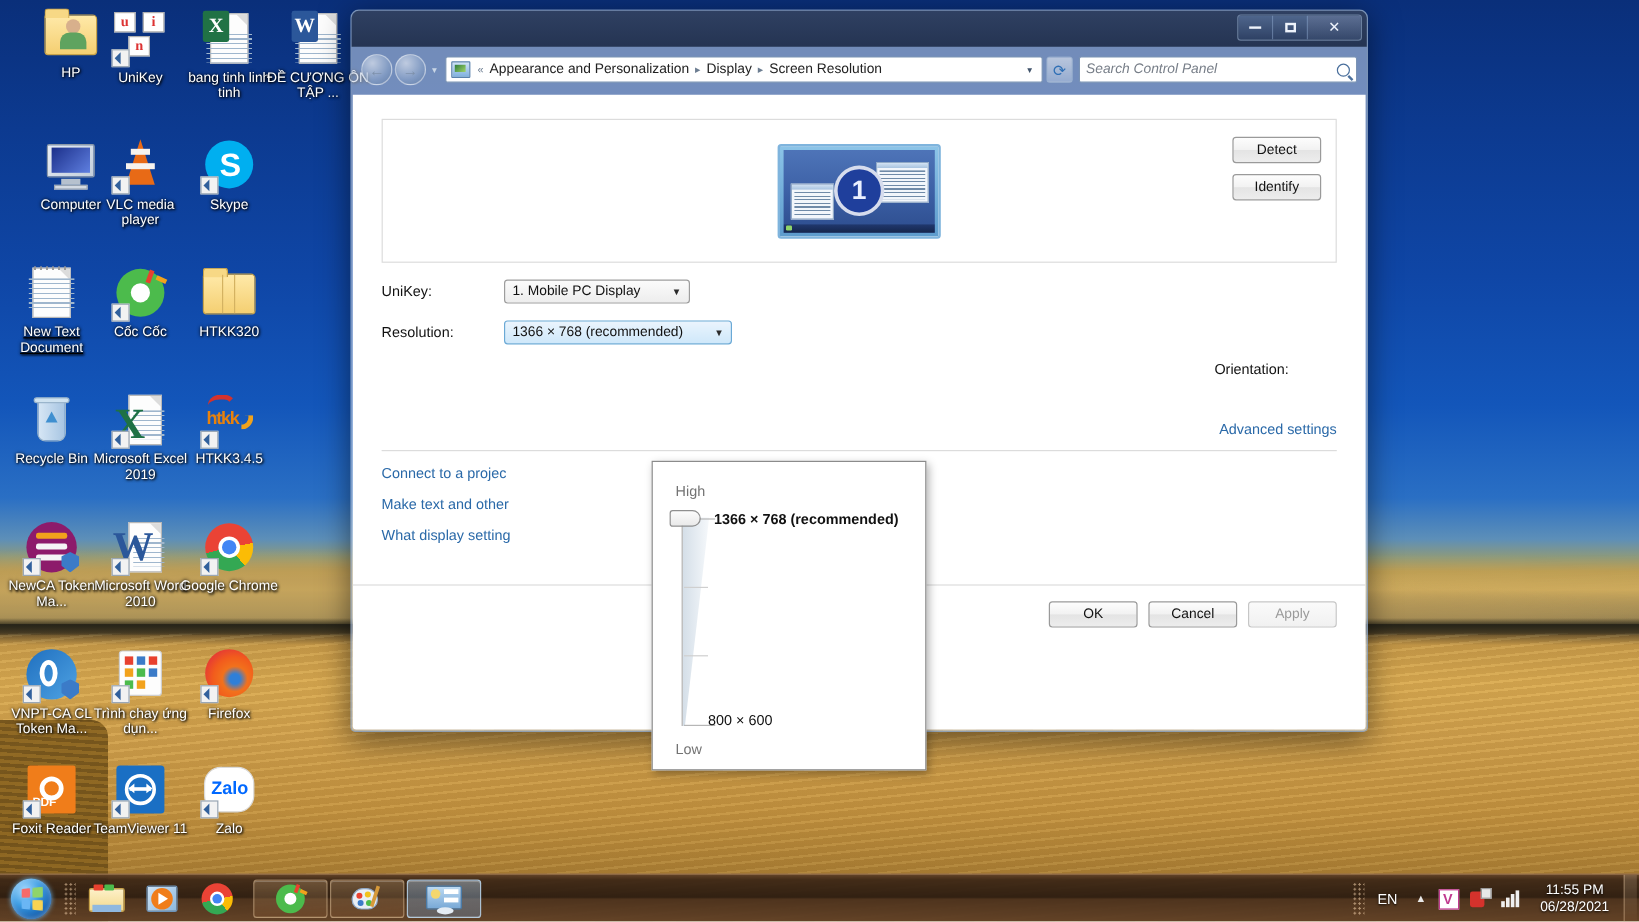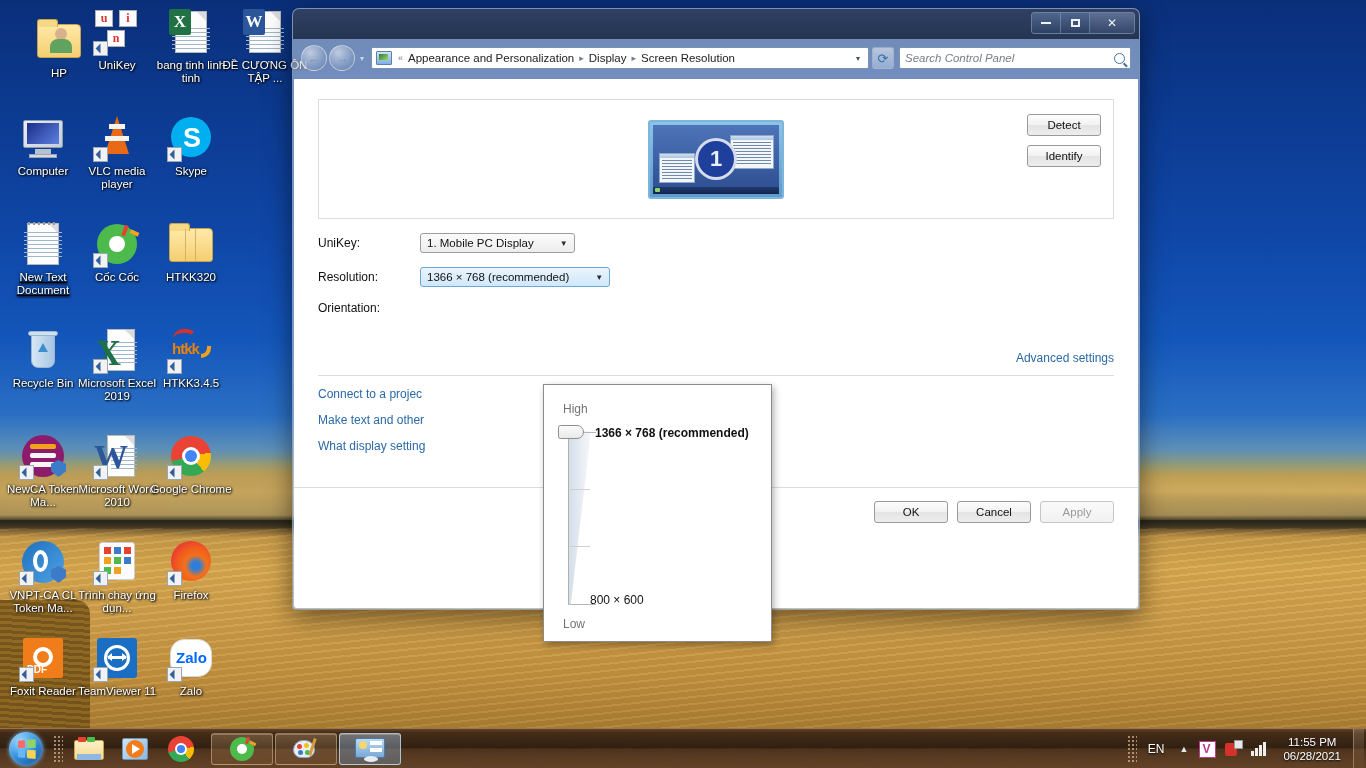--- a/index.html
+++ b/index.html
@@ -376,21 +376,21 @@
     background: linear-gradient(to bottom,#fbfbfb,#ededed);
     cursor: pointer; min-width: 126px;
   }
   .combo.active {
     background: linear-gradient(to bottom,#eaf4fd,#cfe8fa);
     border-color: #6aa9d6; min-width: 170px;
   }
   .combo .cval { flex: 1; }
   .combo .carrow { font-size: 8px; color: #2b2b2b; }
 
-  #orientation-row { margin-top: 14px; }
+  #orientation-row { margin-top: 14px; justify-content: flex-end; }
 
   #advanced-link {
     position: absolute; right: 24px; top: 272px;
     font-size: 12px; color: #2a69a8; cursor: pointer;
   }
   #hr-1 {
     position: absolute; left: 24px; right: 24px; top: 296px;
     border-top: 1px solid #dcdcdc;
   }
   #link-list {
@@ -466,21 +466,21 @@
 
 <div id="desktop">
 
   <div id="wall-hill"></div>
   <div id="wall-treeline"></div>
   <div id="wall-field"></div>
   <div id="wall-bale"></div>
 
   <div id="icon-grid">
 
-    <div class="dicon" style="left:0px; top:12px;padding-left:32px;">
+    <div class="dicon" style="left:0px; top:0;padding-left:32px;">
       <div class="glyph">
         <div class="art-folder"></div>
         <div class="circle-art" style="left:20px;top:12px;width:12px;height:12px;background:#d8b08c;"></div>
         <div style="position:absolute;left:15px;top:23px;width:22px;height:14px;background:#5fa35f;border-radius:8px 8px 0 0;"></div>
       </div>
       <div class="dlabel">HP</div>
     </div>
 
     <div class="dicon" style="left:74px; top:4px;">
       <div class="glyph">
@@ -503,21 +503,21 @@
 
     <div class="dicon" style="left:222px; top:4px;">
       <div class="glyph">
         <div class="art-doc"></div>
         <div class="doc-lines" style="top:20px;"></div>
         <div class="app-badge badge-w" style="left:2px;top:1px;">W</div>
       </div>
       <div class="dlabel">ĐỀ CƯƠNG ÔN TẬP ...</div>
     </div>
 
-    <div class="dicon" style="left:0px; top:110px;">
+    <div class="dicon" style="left:16px; top:110px;">
       <div class="glyph">
         <div style="position:absolute;left:4px;top:6px;width:40px;height:28px;background:linear-gradient(135deg,#e8eef5,#c3cedb);border:1px solid #8d9aa9;border-radius:2px;"></div>
         <div style="position:absolute;left:8px;top:9px;width:32px;height:21px;background:linear-gradient(135deg,#1b2f8a,#5f7fe0);"></div>
         <div style="position:absolute;left:16px;top:35px;width:16px;height:5px;background:#b6c1ce;"></div>
         <div style="position:absolute;left:10px;top:40px;width:28px;height:4px;background:#d3dae3;border:1px solid #9aa6b4;"></div>
       </div>
       <div class="dlabel">Computer</div>
     </div>
 
     <div class="dicon" style="left:74px; top:110px;">

